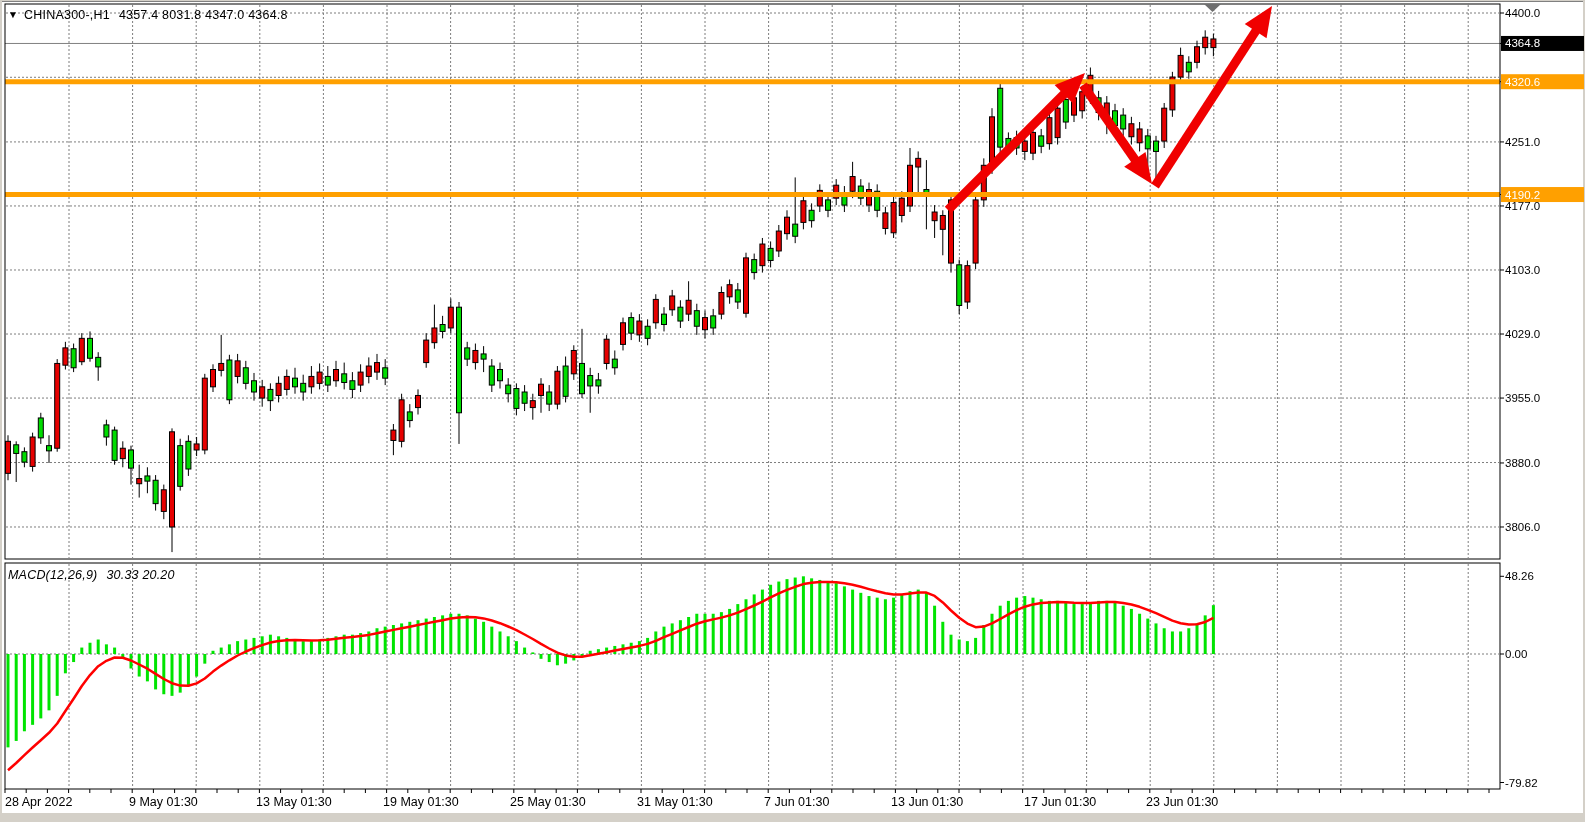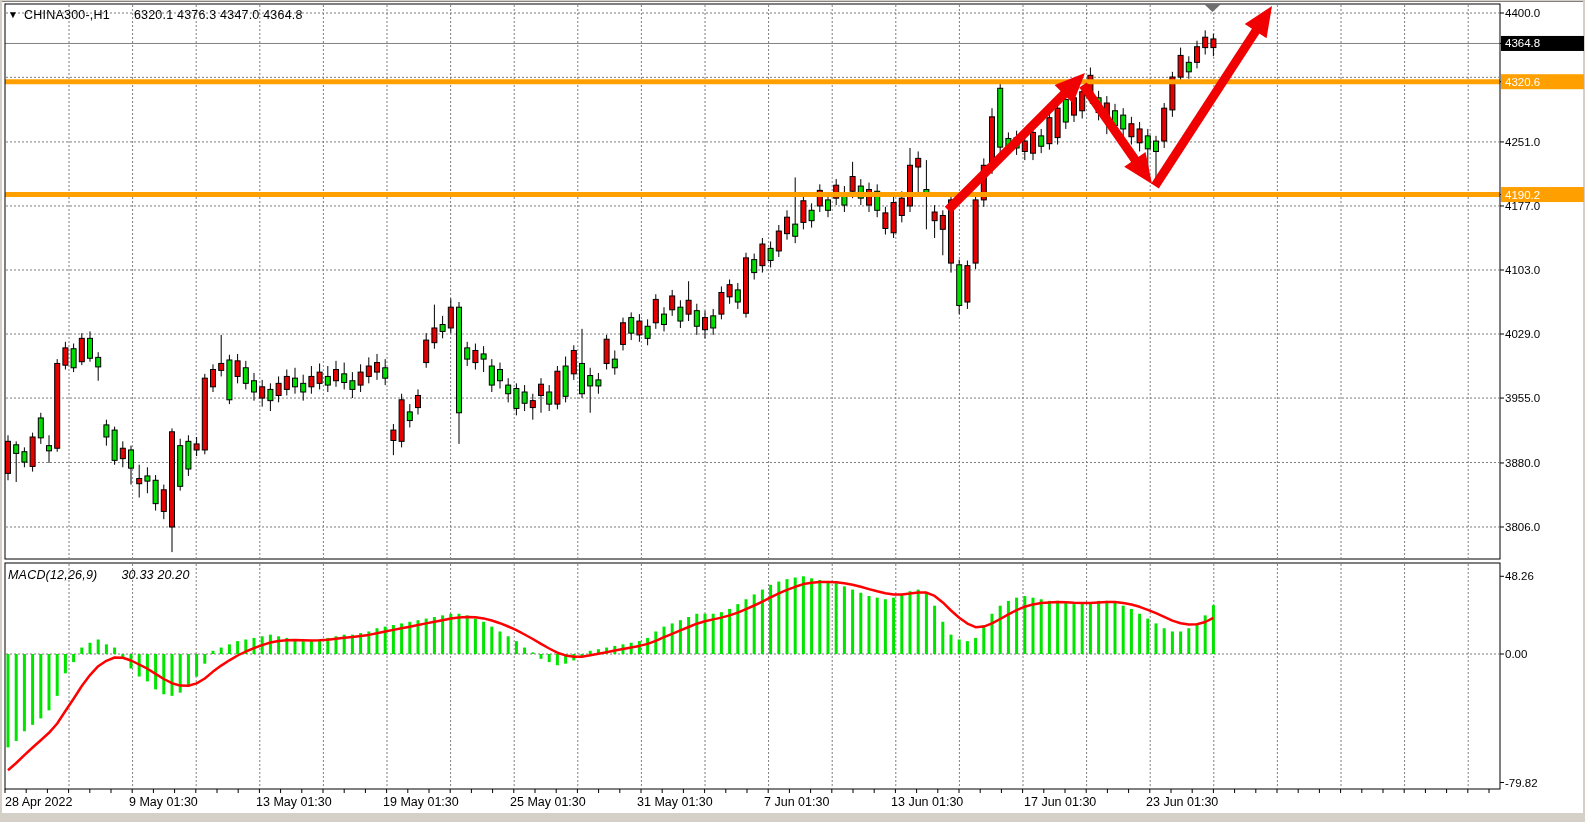--- a/index.html
+++ b/index.html
@@ -3,21 +3,21 @@
 <meta charset="utf-8">
 <style>
   html,body{margin:0;padding:0;}
   body{width:1585px;height:822px;background:#d4d0c8;font-family:"Liberation Sans",sans-serif;position:relative;overflow:hidden;}
   #panel{position:absolute;left:2px;top:1px;width:1581px;height:811px;background:#ffffff;border-top:1px solid #808080;}
   #chart-svg{position:absolute;left:0;top:0;}
   .overlay-label{position:absolute;color:#000;font-size:12.5px;white-space:pre;letter-spacing:0.2px;}
   #main-title{left:8px;top:8px;}
   #main-title .tri{font-size:10px;position:relative;top:-1px;margin-right:6px;}
   #macd-title{left:8px;top:568px;font-style:italic;}
-  .sp{margin-right:24px;}
+  .sp{margin-right:9px;}
 </style>
 </head>
 <body>
 
 <div id="panel"></div>
 
 <svg id="chart-svg" width="1585" height="822">
     <g>
       <line x1="69" y1="5" x2="69" y2="558" stroke="#7d7d7d" stroke-width="1" stroke-dasharray="2 2"></line>
       <line x1="69" y1="564" x2="69" y2="788" stroke="#7d7d7d" stroke-width="1" stroke-dasharray="2 2"></line>
@@ -654,15 +654,15 @@
       <text x="383" y="806" fill="#000000" font-family="&quot;Liberation Sans&quot;,sans-serif" font-size="12.5px">19 May 01:30</text>
       <text x="510" y="806" fill="#000000" font-family="&quot;Liberation Sans&quot;,sans-serif" font-size="12.5px">25 May 01:30</text>
       <text x="637" y="806" fill="#000000" font-family="&quot;Liberation Sans&quot;,sans-serif" font-size="12.5px">31 May 01:30</text>
       <text x="764" y="806" fill="#000000" font-family="&quot;Liberation Sans&quot;,sans-serif" font-size="12.5px">7 Jun 01:30</text>
       <text x="891" y="806" fill="#000000" font-family="&quot;Liberation Sans&quot;,sans-serif" font-size="12.5px">13 Jun 01:30</text>
       <text x="1024" y="806" fill="#000000" font-family="&quot;Liberation Sans&quot;,sans-serif" font-size="12.5px">17 Jun 01:30</text>
       <text x="1146" y="806" fill="#000000" font-family="&quot;Liberation Sans&quot;,sans-serif" font-size="12.5px">23 Jun 01:30</text>
     </g>
   </svg>
 
-<div class="overlay-label" id="main-title"><span class="tri">▼</span><span class="sp">CHINA300-,H1</span><span>6320.1 4376.3 4347.0 4364.8</span></div>
+<div class="overlay-label" id="main-title"><span class="tri">▼</span><span class="sp">CHINA300-,H1</span><span>4357.4 8031.8 4347.0 4364.8</span></div>
 
 <div class="overlay-label" id="macd-title"><span class="sp">MACD(12,26,9)</span><span>30.33 20.20</span></div>
 
 </body></html>

